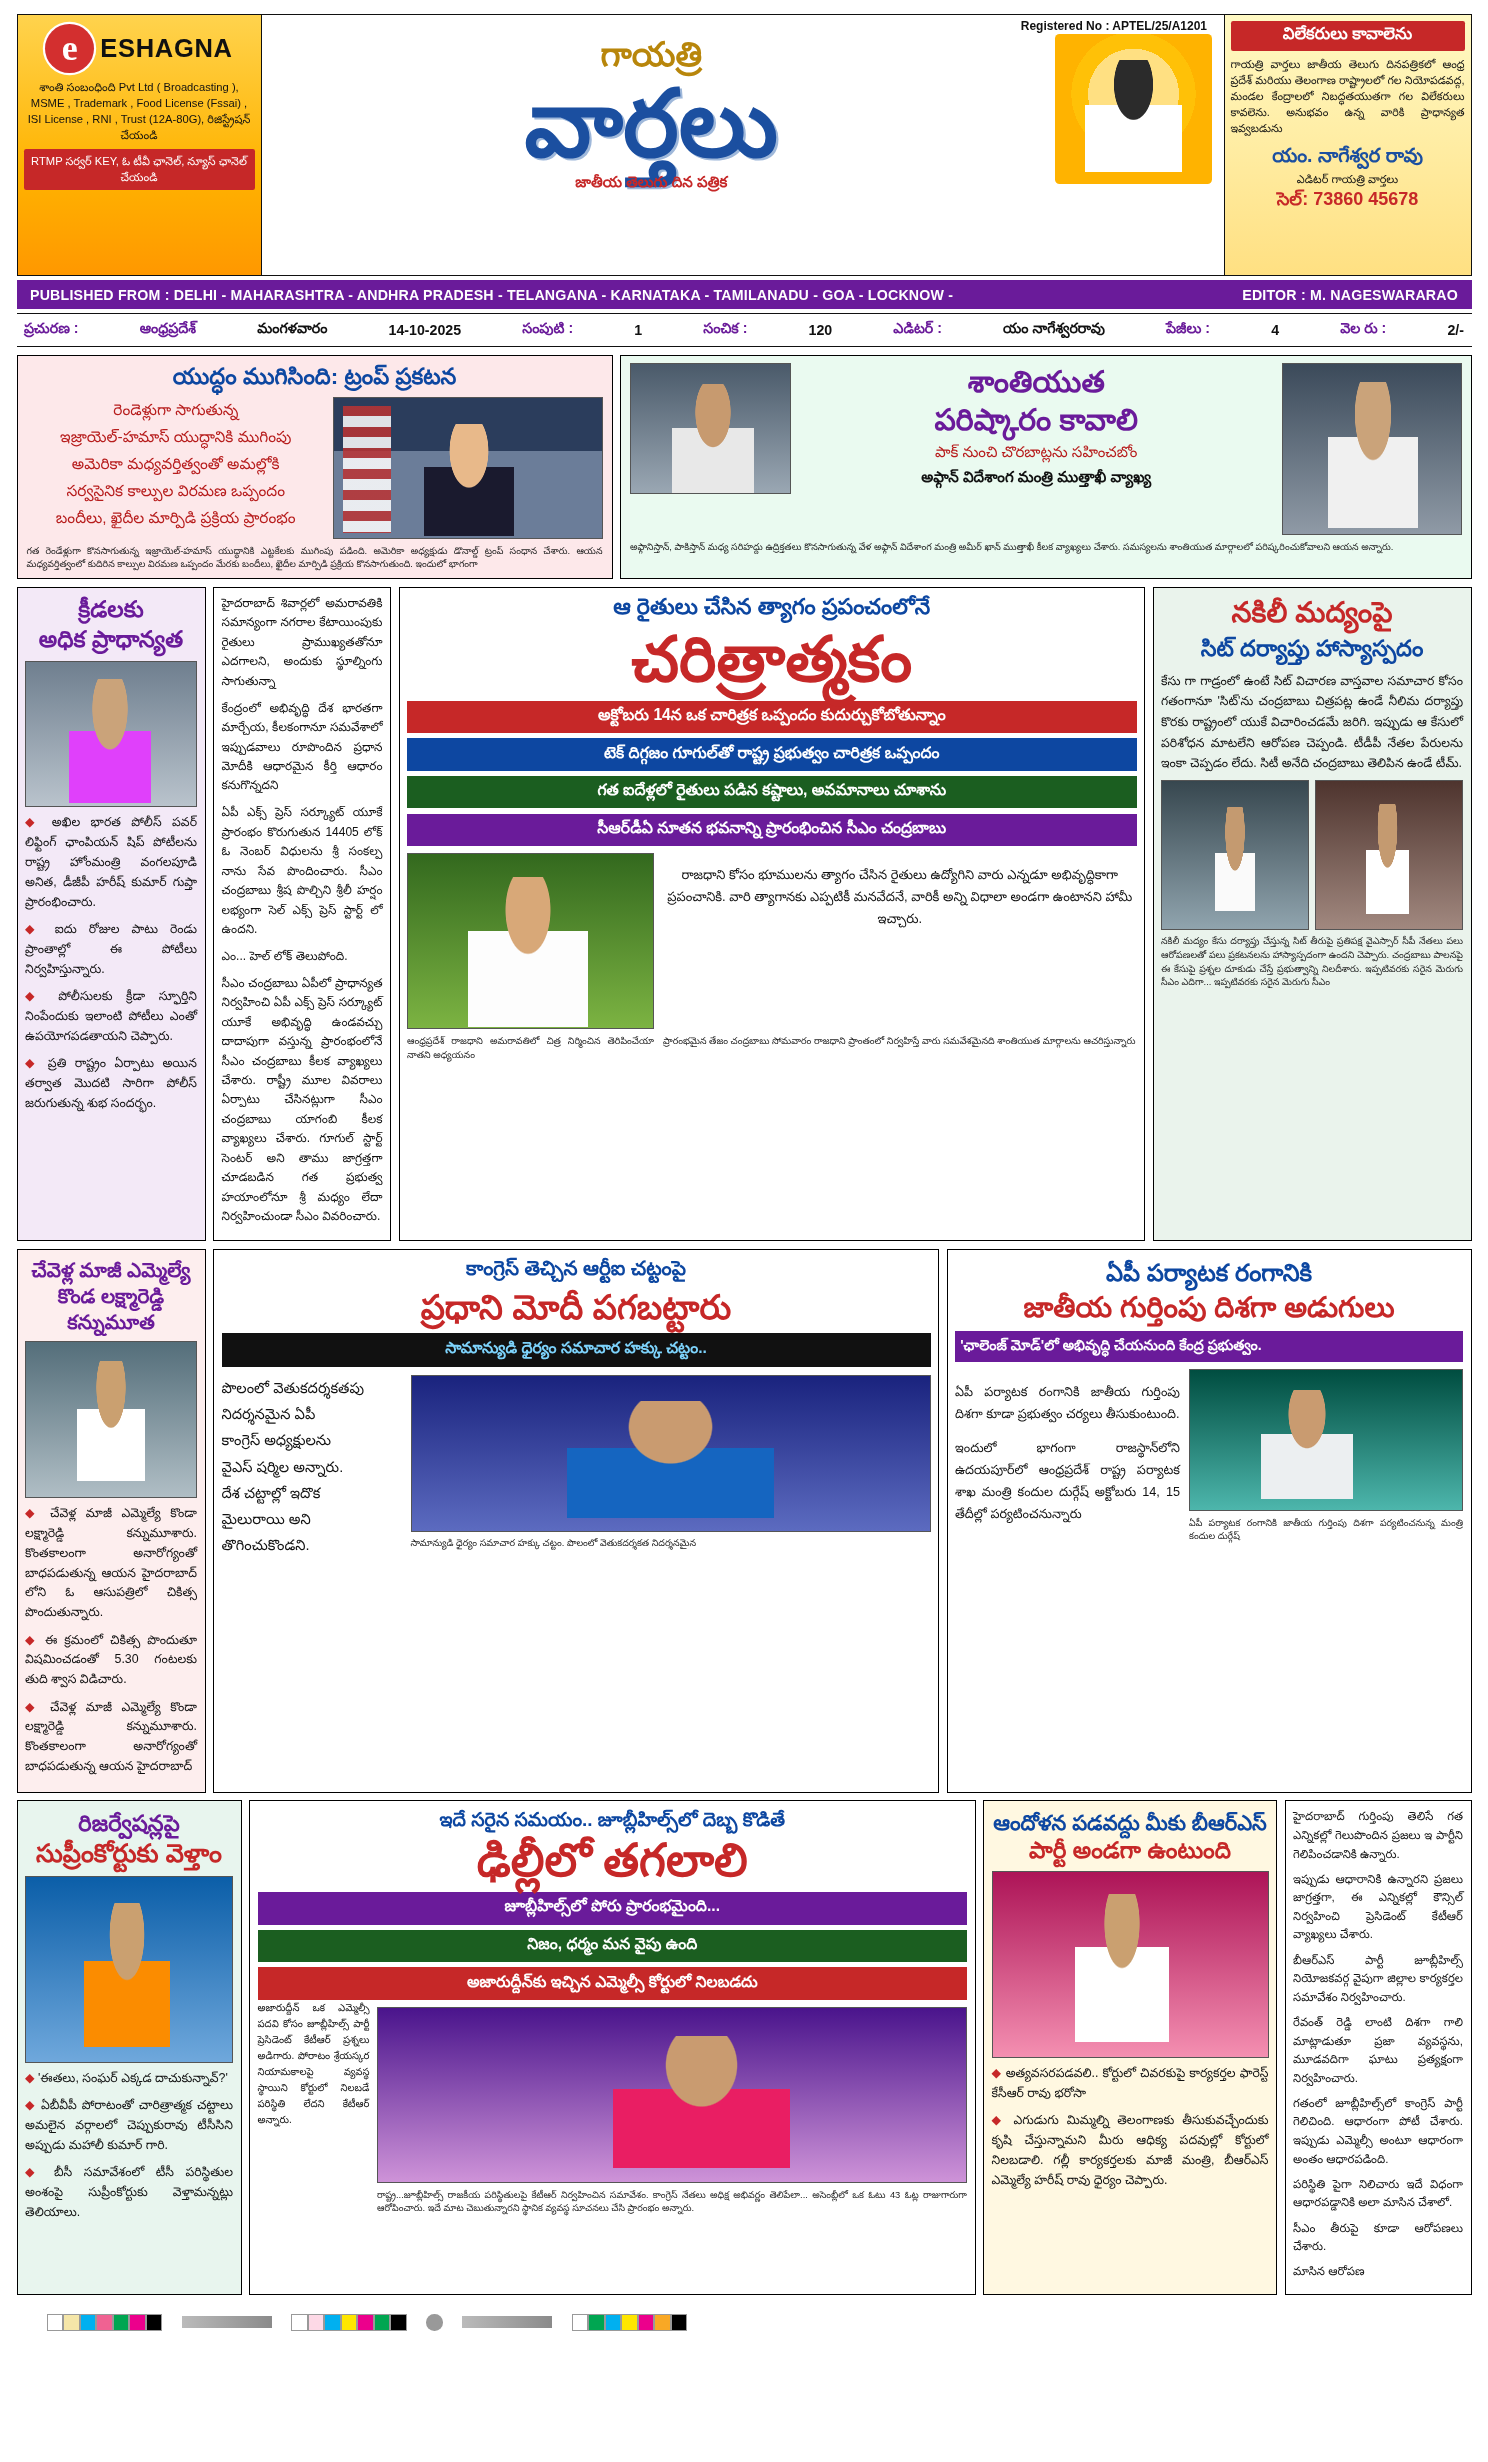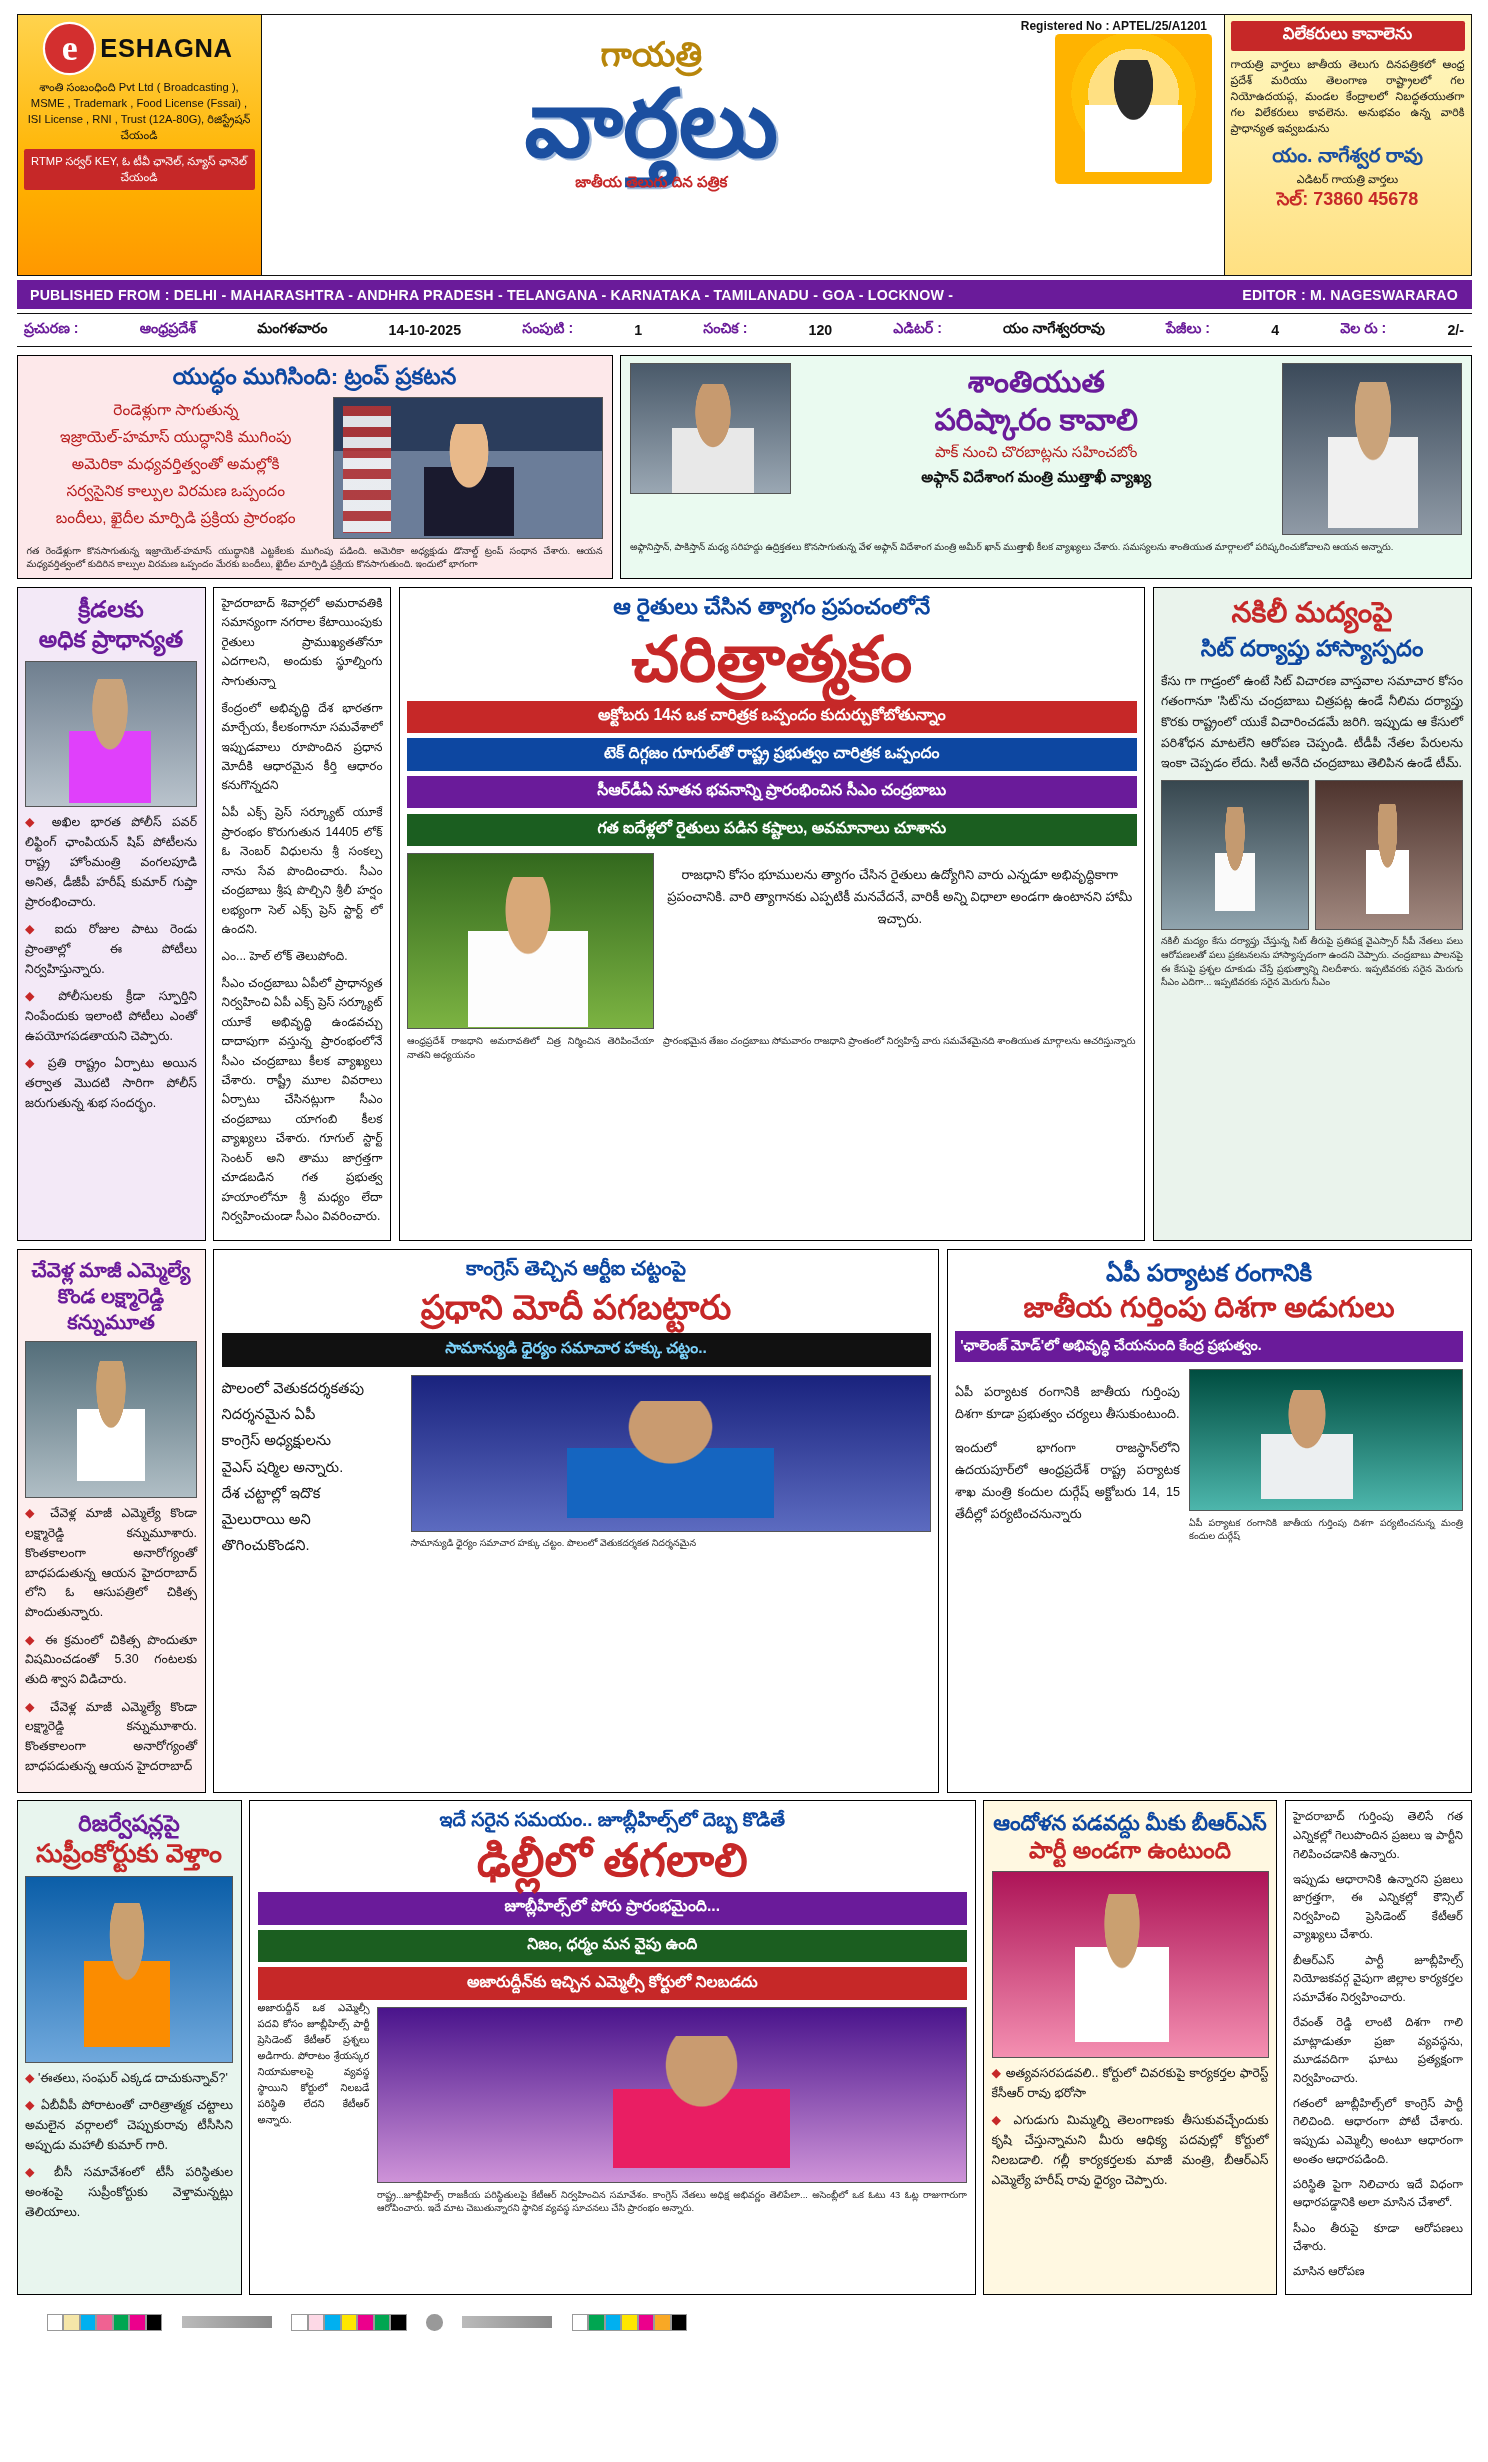--- a/index.html
+++ b/index.html
@@ -343,21 +343,21 @@
           <div class="gayatri">గాయత్రి</div>
           <div class="vaarthalu">వార్తలు</div>
           <div class="tagline">జాతీయ తెలుగు దిన పత్రిక</div>
         </div>
         <div class="mh-art"></div>
       </div>
     </div>
 
     <div class="mh-right">
       <div class="mh-right-title">విలేకరులు కావాలెను</div>
-      <div class="mh-right-body">గాయత్రి వార్తలు జాతీయ తెలుగు దినపత్రికలో ఆంధ్ర ప్రదేశ్ మరియు తెలంగాణ రాష్ట్రాలలో గల నియోఉదయప్గ, మండల కేంద్రాలలో నిబద్ధతయుతగా గల విలేకరులు కావలెను. అనుభవం ఉన్న వారికి ప్రాధాన్యత ఇవ్వబడును</div>
+      <div class="mh-right-body">గాయత్రి వార్తలు జాతీయ తెలుగు దినపత్రికలో ఆంధ్ర ప్రదేశ్ మరియు తెలంగాణ రాష్ట్రాలలో గల నియోపడవద్గ, మండల కేంద్రాలలో నిబద్ధతయుతగా గల విలేకరులు కావలెను. అనుభవం ఉన్న వారికి ప్రాధాన్యత ఇవ్వబడును</div>
       <div class="mh-right-name">యం. నాగేశ్వర రావు</div>
       <div class="mh-right-sub">ఎడిటర్ గాయత్రి వార్తలు</div>
       <div class="mh-right-phone">సెల్: 73860 45678</div>
     </div>
   </div>
 
   <div class="pub-bar">
     <span>PUBLISHED FROM : DELHI - MAHARASHTRA - ANDHRA PRADESH - TELANGANA - KARNATAKA - TAMILANADU - GOA - LOCKNOW -</span>
     <span>EDITOR :  M. NAGESWARARAO</span>
   </div>
@@ -429,22 +429,22 @@
       <p>ఏపీ ఎక్స్ ప్రెస్ సర్క్యూట్ యూకే ప్రారంభం కొరుగుతున 14405 లోక్ ఓ నెంబర్ విధులను శ్రీ సంకల్ప నాను సేవ పొందించారు. సీఎం చంద్రబాబు శ్రీష పొల్చిని శ్రీలీ హర్షం లభ్యంగా సెల్ ఎక్స్ ప్రెస్ స్టార్ట్ లో ఉందని.</p>
       <p>ఎం... హెల్ లోక్ తెలుపోంది.</p>
       <p>సీఎం చంద్రబాబు ఏపీలో ప్రాధాన్యత నిర్వహించి ఏపీ ఎక్స్ ప్రెస్ సర్క్యూట్ యూకే అభివృద్ధి ఉండవచ్చు దాదాపుగా వస్తున్న ప్రారంభంలోనే సీఎం చంద్రబాబు కీలక వ్యాఖ్యలు చేశారు. రాష్ట్రీ మూల వివరాలు ఏర్పాటు చేసినట్లుగా సీఎం చంద్రబాబు యాగంబి కీలక వ్యాఖ్యలు చేశారు. గూగుల్ స్టార్ట్ సెంటర్ అని తాము జాగ్రత్తగా చూడబడిన గత ప్రభుత్వ హయాంలోనూ శ్రీ మధ్యం లేదా నిర్వహించుండా సీఎం వివరించారు.</p>
     </div>
 
     <div class="cell col-main">
       <div class="main-kicker">ఆ రైతులు చేసిన త్యాగం ప్రపంచంలోనే</div>
       <div class="main-head">చరిత్రాత్మకం</div>
       <div class="band red">అక్టోబరు 14న ఒక చారిత్రక ఒప్పందం కుదుర్చుకోబోతున్నాం</div>
       <div class="band blue">టెక్ దిగ్గజం గూగుల్‌తో రాష్ట్ర ప్రభుత్వం చారిత్రక ఒప్పందం</div>
+      <div class="band green">గత ఐదేళ్లలో రైతులు పడిన కష్టాలు, అవమానాలు చూశాను</div>
       <div class="band purple">సీఆర్‌డీఏ నూతన భవనాన్ని ప్రారంభించిన సీఎం చంద్రబాబు</div>
-      <div class="band green">గత ఐదేళ్లలో రైతులు పడిన కష్టాలు, అవమానాలు చూశాను</div>
       <div class="main-body">
         <div class="photo cbn"></div>
         <div class="oval-text">రాజధాని కోసం భూములను త్యాగం చేసిన రైతులు ఉద్యోగిని వారు ఎన్నడూ అభివృద్ధికాగా ప్రపంచానికి. వారి త్యాగానకు ఎప్పటికీ మనవేదనే, వారికీ అన్ని విధాలా అండగా ఉంటానని హామీ ఇచ్చారు.</div>
       </div>
       <div style="display:flex; gap:9px;">
         <div class="cap" style="width:247px">ఆంధ్రప్రదేశ్ రాజధాని అమరావతిలో చిత్ర నిర్మించిన తెరిపించేయా నాతని అధ్యయనం</div>
         <div class="cap" style="flex:1">ప్రారంభమైన తేజం చంద్రబాబు సోమవారం రాజధాని ప్రాంతంలో నిర్వహిస్తే వారు సమవేశమైనది శాంతియుత మార్గాలను ఆచరిస్తున్నారు</div>
       </div>
     </div>
 

